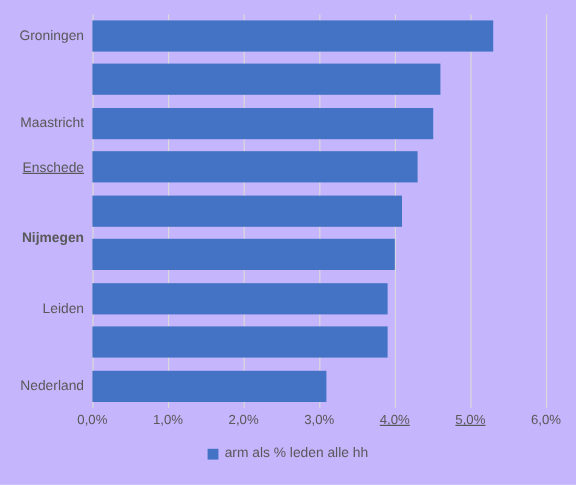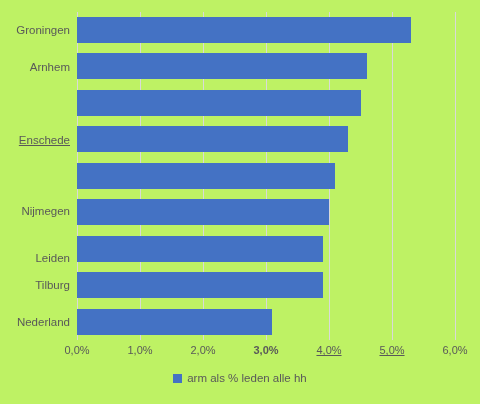--- a/index.html
+++ b/index.html
@@ -10,21 +10,21 @@
   body {
     width: 480px;
     height: 404px;
     font-family: "Liberation Sans", sans-serif;
     overflow: hidden;
   }
   #chart-root {
     position: relative;
     width: 480px;
     height: 404px;
-    background: #bef264;
+    background: #c4b5fd;
   }
 
   
   .plot-area {
     position: absolute;
     left: 77px;
     top: 12px;
     width: 378px;   
     height: 328px;
   }
@@ -128,25 +128,24 @@
     white-space: nowrap;
   }
 </style>
 </head>
 <body>
 
 <div id="chart-root">
 
   <div class="cat-labels">
       <div class="cat-label" style="top: 0px;">Groningen</div>
-      <div class="cat-label" style="top: 36.4444px;">Arnhem</div>
+      <div class="cat-label" style="top: 72.8889px;">Maastricht</div>
       <div class="cat-label" style="top: 109.333px; text-decoration: underline;">Enschede</div>
-      <div class="cat-label" style="top: 181px;">Nijmegen</div>
+      <div class="cat-label" style="top: 169px; font-weight: bold;">Nijmegen</div>
       <div class="cat-label" style="top: 228px; padding-left: 28px;">Leiden</div>
-      <div class="cat-label" style="top: 255.111px;">Tilburg</div>
       <div class="cat-label" style="top: 291.556px;">Nederland</div>
     </div>
 
   <div class="plot-area">
     <div class="gridlines">
         <div class="axis-line" style="left: 0px;"></div>
         <div class="gridline" style="left: 63px;"></div>
         <div class="gridline" style="left: 126px;"></div>
         <div class="gridline" style="left: 189px;"></div>
         <div class="gridline" style="left: 252px;"></div>
@@ -181,21 +180,21 @@
         <div class="row" style="top: 291.556px;">
           <div class="bar" title="Nederland: 3,1%" style="width: 195.3px; background: rgb(68, 114, 196);"></div>
         </div>
       </div>
   </div>
 
   <div class="tick-labels">
       <div class="tick-label" style="left: 0px;">0,0%</div>
       <div class="tick-label" style="left: 63px;">1,0%</div>
       <div class="tick-label" style="left: 126px;">2,0%</div>
-      <div class="tick-label" style="left: 189px; font-weight: bold;">3,0%</div>
+      <div class="tick-label" style="left: 189px;">3,0%</div>
       <div class="tick-label" style="left: 252px; text-decoration: underline;">4,0%</div>
       <div class="tick-label" style="left: 315px; text-decoration: underline;">5,0%</div>
       <div class="tick-label" style="left: 378px;">6,0%</div>
     </div>
 
   <div class="legend">
       <span class="legend-swatch" style="background: rgb(68, 114, 196);"></span>
       <span class="legend-label">arm als % leden alle hh</span>
     </div>
 

